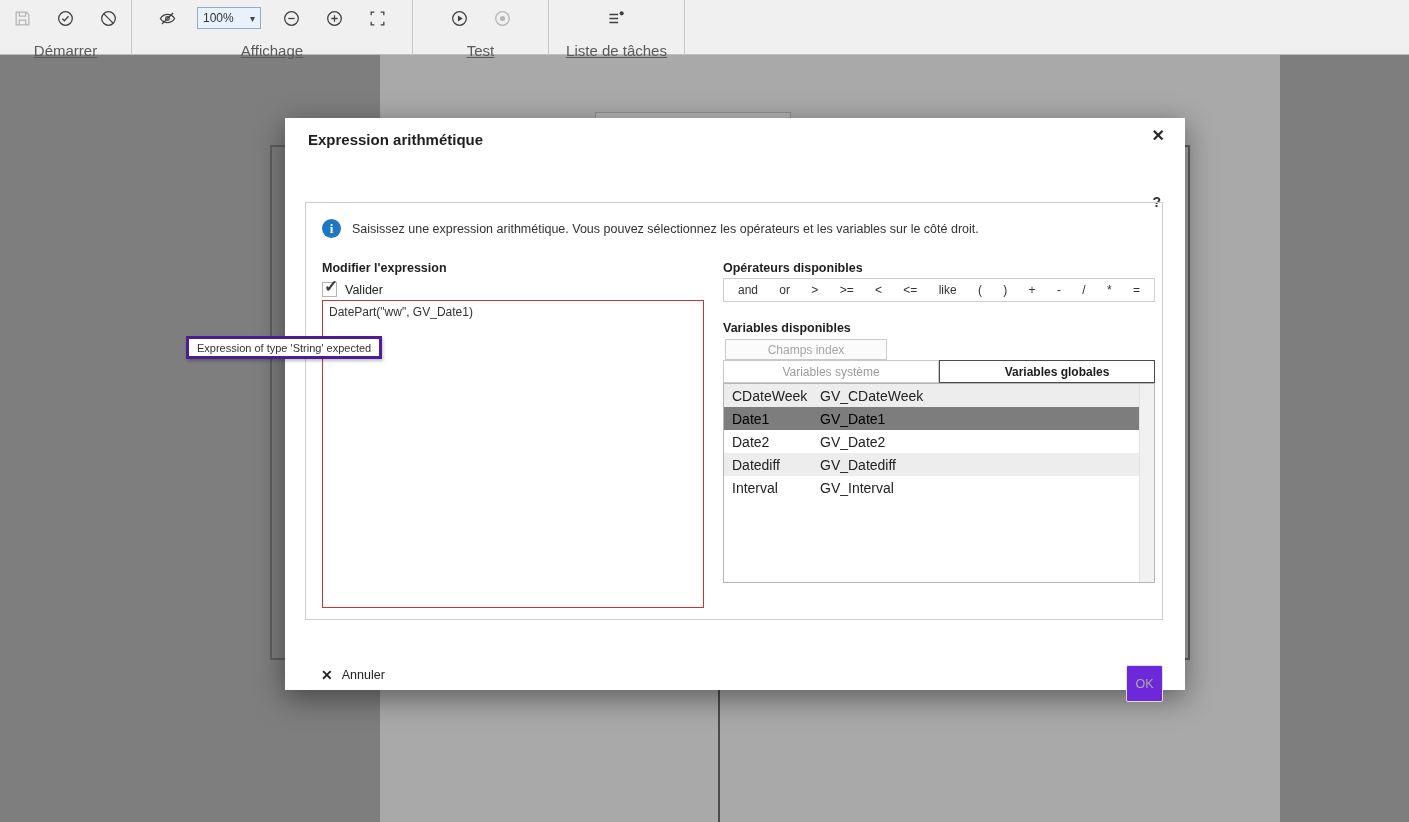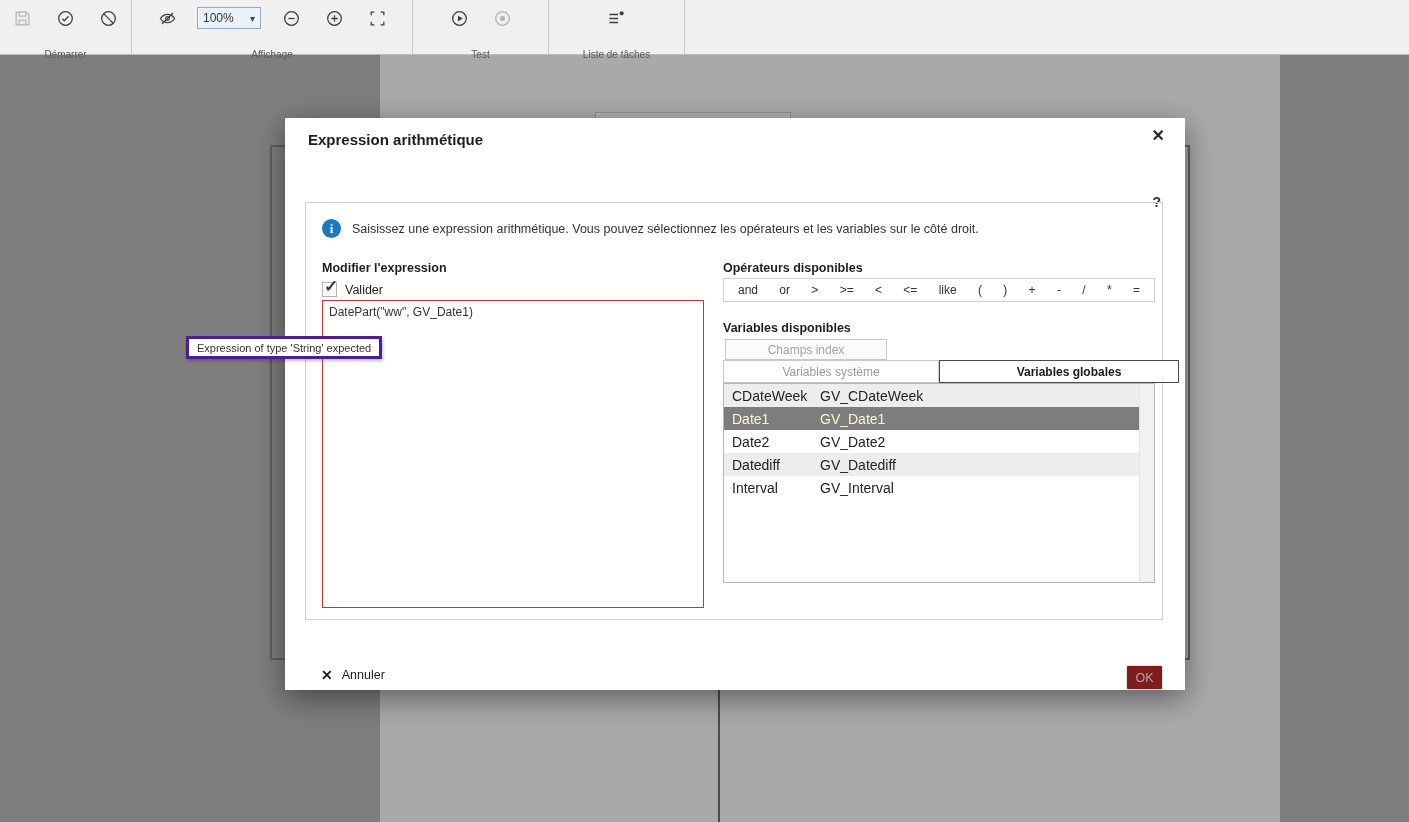--- a/index.html
+++ b/index.html
@@ -15,21 +15,21 @@
     position:absolute; top:0; left:0; width:100%; height:55px;
     background:#f0f0f0; border-bottom:1px solid #bdbdbd;
     display:flex; z-index:5;
   }
   .tb-group { display:flex; flex-direction:column; align-items:center; padding-top:5px; }
   .g-demarrer { width:131px; }
   .g-affichage { width:280px; }
   .g-test { width:135px; }
   .g-tasks { width:135px; }
   .tb-icons { display:flex; align-items:center; gap:17px; height:28px; }
-  .tb-label { font-size:10px; color:#5a5a5a; margin-top:18px; }
+  .tb-label { font-size:15px; color:#5a5a5a; margin-top:11px;text-decoration:underline; }
   .tb-sep { width:1px; background:#c9c9c9; height:55px; }
   .tb-btn {
     border:none; background:transparent; width:26px; height:26px;
     display:flex; align-items:center; justify-content:center;
     color:#404040; cursor:pointer; padding:0;
   }
   .tb-btn svg { width:19px; height:19px; display:block; }
   .tb-btn.dim { color:#b5b5b5; }
   .zoom-select {
     display:flex; align-items:center; justify-content:space-between;
@@ -93,45 +93,45 @@
   .op { cursor:pointer; }
 
   .lbl-vars { left:417px; top:118px; }
   .tab { display:flex; align-items:center; justify-content:center; font-size:12px; background:#fff; cursor:pointer; }
   .tab-champs {
     position:absolute; left:419px; top:136px; width:162px; height:21px;
     border:1px solid #c9c9c9; background:#fbfbfb; color:#a5a5a5;
   }
   .tab-sys { position:absolute; left:417px; top:157px; width:216px; height:23px; border:1px solid #c9c9c9; color:#9b9b9b; }
   .tab-glob {
-    position:absolute; left:633px; top:157px; width:240px; height:23px;
+    position:absolute; left:633px; top:157px; width:216px; height:23px;
     border:1px solid #4a4a4a; color:#1b1b1b; font-weight:bold;padding-left:20px;
   }
 
   .var-list {
     position:absolute; left:417px; top:180px; width:432px; height:200px;
     border:1px solid #b5b5b5; background:#fff; overflow:hidden;
   }
   .var-scroll { position:absolute; right:0; top:0; bottom:0; width:15px; background:#f1f1f1; border-left:1px solid #e3e3e3; }
   .var-row {
     display:flex; height:23px; align-items:center; font-size:14px; color:#222;
     padding-left:8px; width:calc(100% - 15px); cursor:pointer;gap:8px;
   }
   .var-row.stripe { background:#ededed; }
-  .var-row.selected { background:#7d7d7d; color:#fef9c3; }
+  .var-row.selected { background:#7d7d7d; color:#000000; }
   .var-name { width:80px; }
 
   .cancel-btn {
     position:absolute; left:36px; top:549px; display:flex; align-items:center; gap:9px;
     background:none; border:none; font-size:12.5px; color:#1f1f1f; cursor:pointer;
   }
   .cancel-x { font-weight:bold; font-size:14px; }
   .ok-btn {
-    position:absolute; right:22px; top:547px; width:37px; height:25px;
-    background:#7f1d1d; border:1px solid #e1e1e1; color:#ababab;
+    position:absolute; right:22px; top:547px; width:37px; height:37px;
+    background:#6d28d9; border:1px solid #e1e1e1; color:#ababab;
     font-size:12.5px; border-radius:2px;
   }
 
   
   .tooltip {
     position:absolute; left:186px; top:336px; height:23px;
     background:#ffffff; border:3px solid #4c1d95;
     font-size:11px; color:#333; display:flex; align-items:center;
     padding:0 8px; z-index:20; box-shadow:1px 2px 3px rgba(0,0,0,.25); white-space:nowrap;
   }

